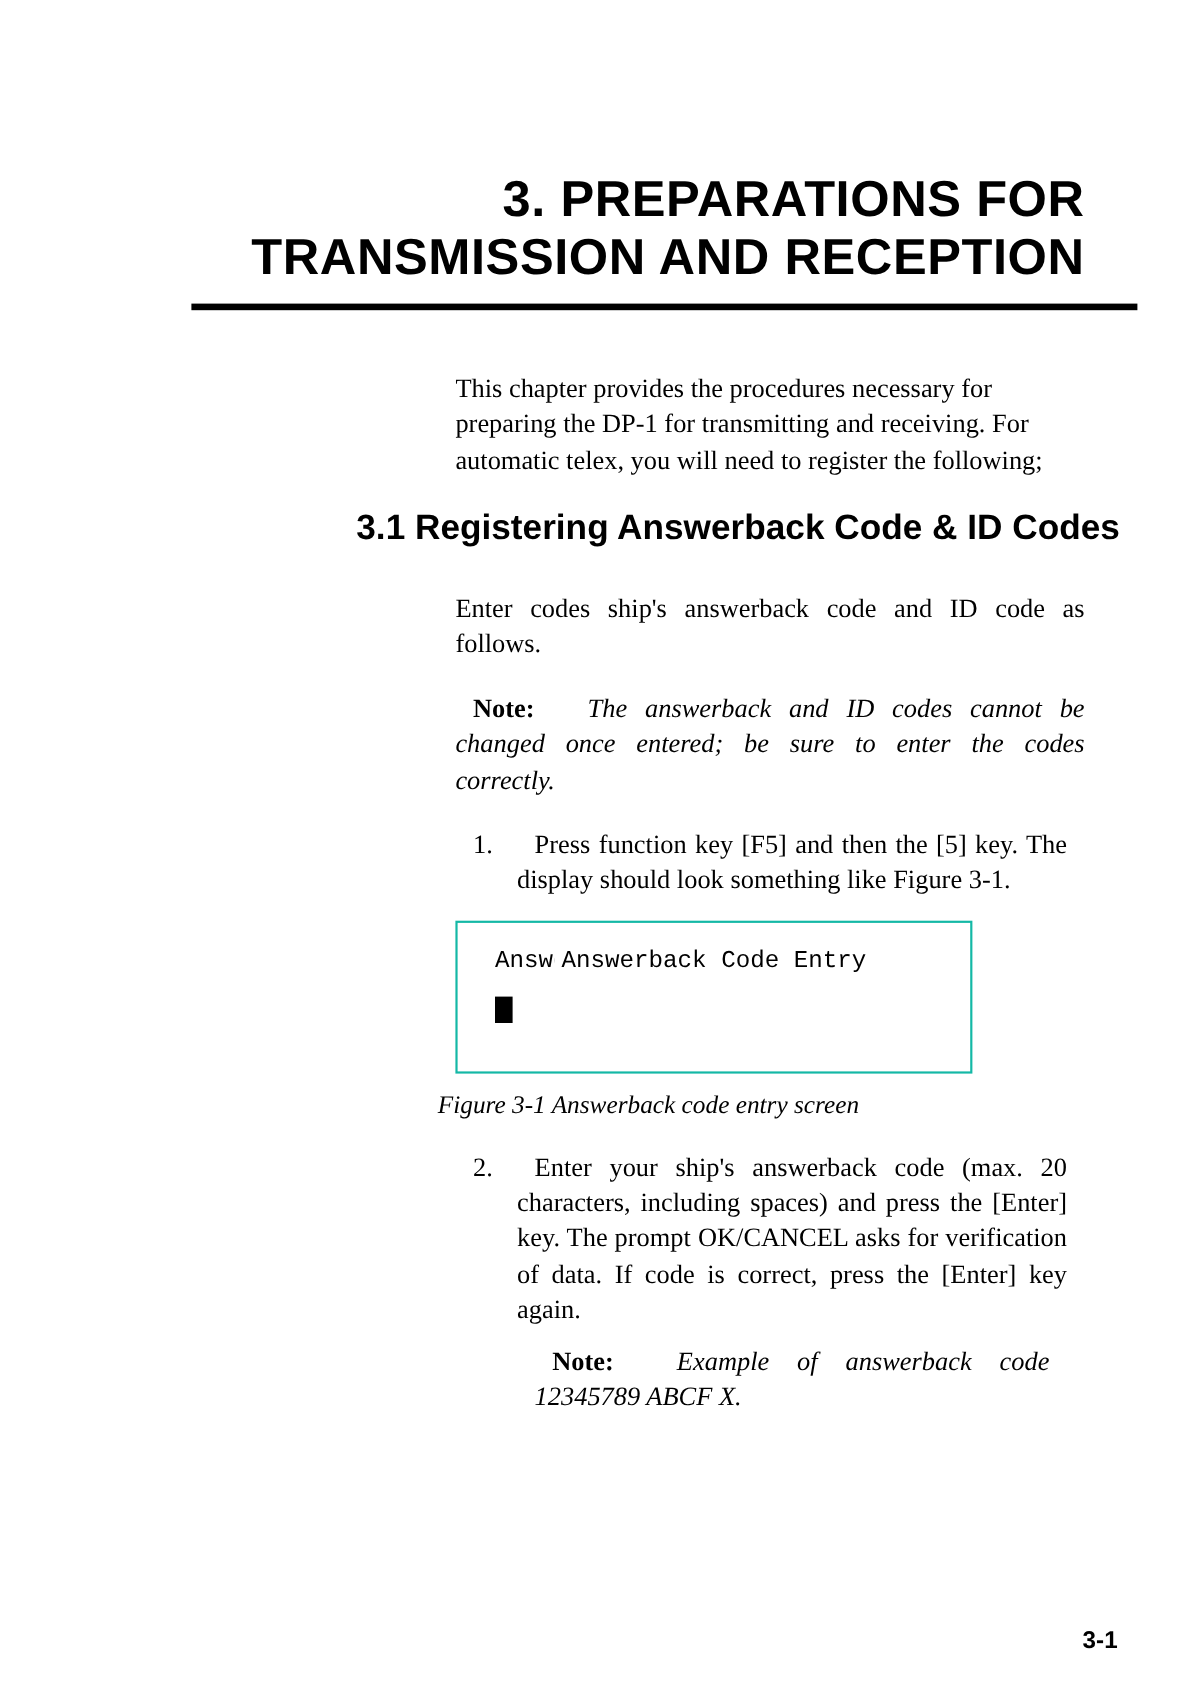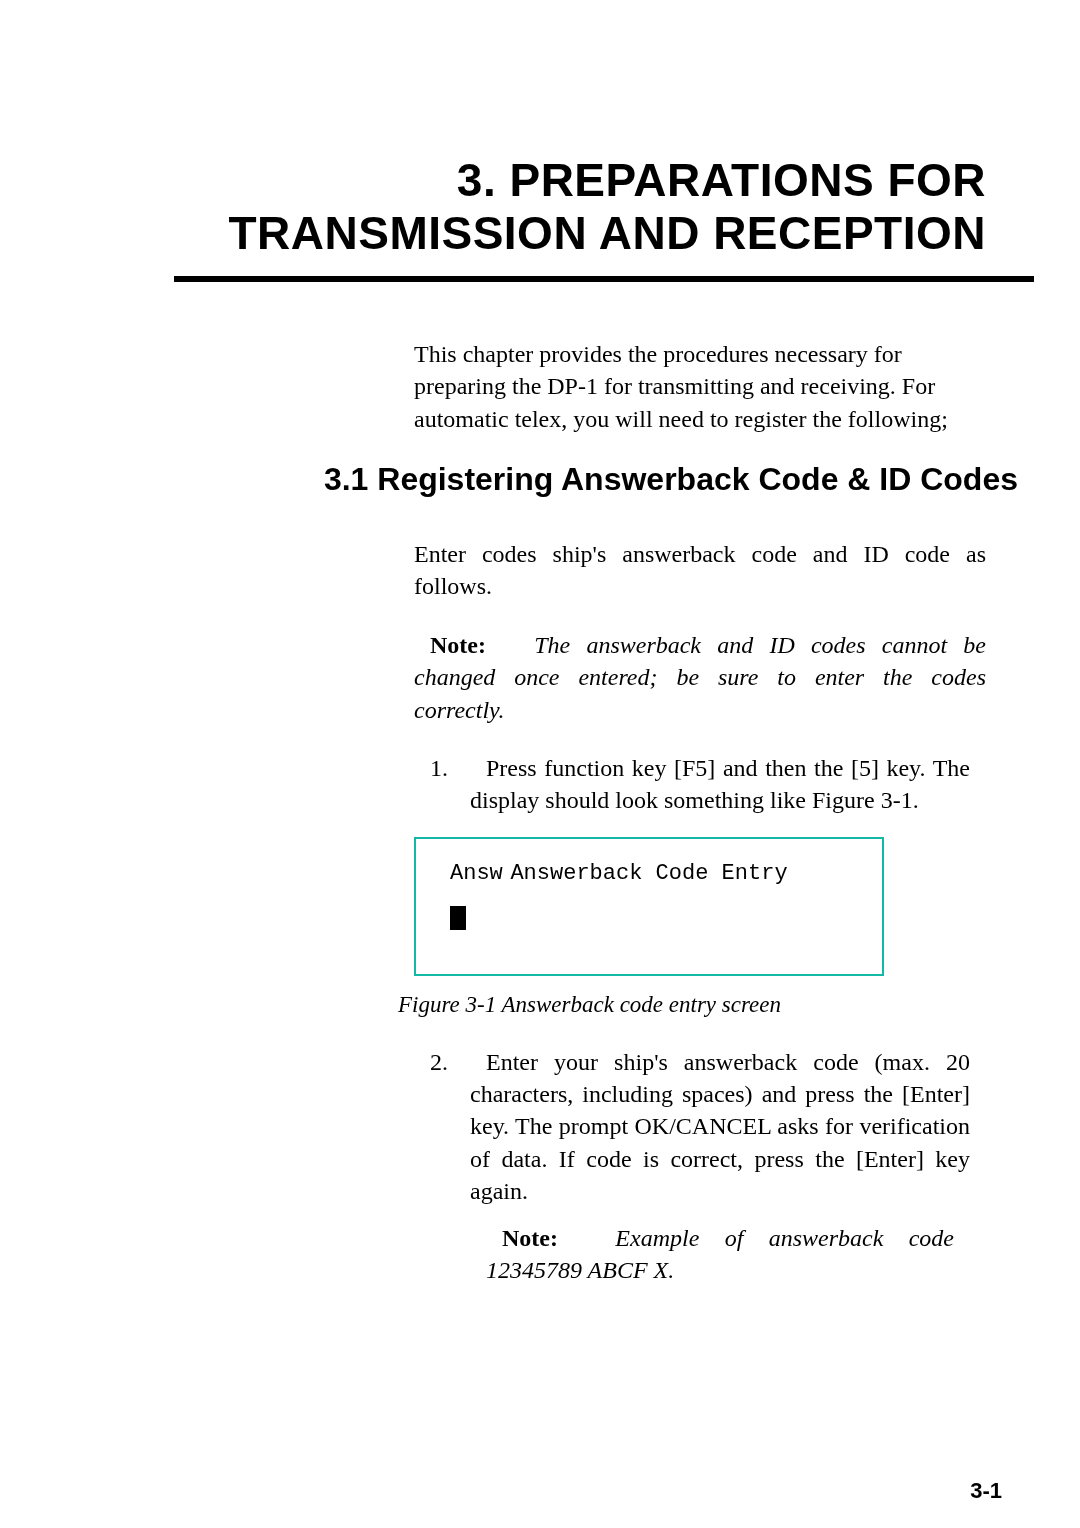--- a/index.html
+++ b/index.html
@@ -140,21 +140,21 @@
     font-style: italic;
     font-size: 23px;
     margin: 8px 0 28px 0;
   }
   .inner-note {
     margin-top: 14px;
   }
   .page-num {
     position: absolute;
     bottom: 56px;
-    right: 110px;
+    right: 96px;
     font-family: Arial, Helvetica, sans-serif;
     font-weight: 700;
     font-size: 22px;
   }
 </style>
 </head>
 <body>
 
 <div class="page">
 

